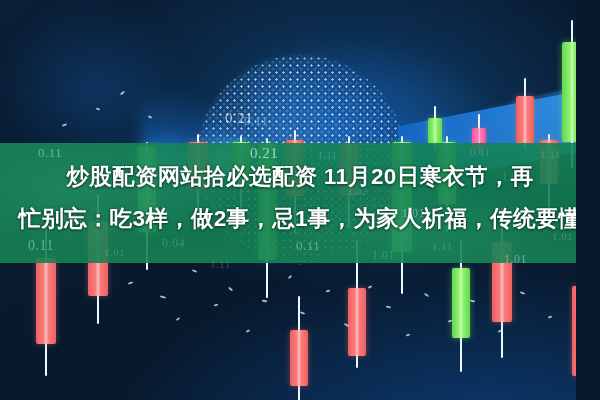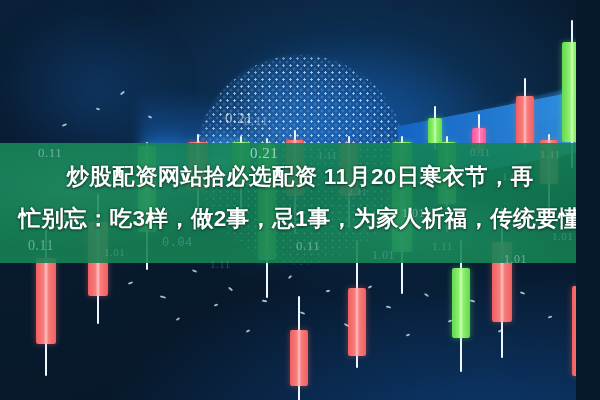--- a/index.html
+++ b/index.html
@@ -265,33 +265,33 @@
     <div class="gb-tex"></div>
   </div>
 
   <div class="nums" id="num-layer-front">
       <span class="num" style="left: 38px; top: 145px; font-size: 13px;">0.11</span>
       <span class="num bright" style="left: 250px; top: 145px; font-size: 15px;">0.21</span>
       <span class="num dim" style="left: 540px; top: 148px; font-size: 11px;">1.11</span>
       <span class="num" style="left: 28px; top: 238px; font-size: 14px;">0.11</span>
       <span class="num dim" style="left: 62px; top: 212px; font-size: 11px;">1.01</span>
       <span class="num dim" style="left: 104px; top: 246px; font-size: 11px;">1.01</span>
-      <span class="num dim" style="left: 162px; top: 236px; font-size: 12px; font-family: Liberation Mono, monospace;">0.04</span>
+      <span class="num dim" style="left: 162px; top: 236px; font-size: 12px;">0.04</span>
       <span class="num dim" style="left: 150px; top: 208px; font-size: 10px;">1.01</span>
       <span class="num" style="left: 296px; top: 238px; font-size: 13px;">0.11</span>
       <span class="num dim" style="left: 372px; top: 248px; font-size: 12px;">1.01</span>
       <span class="num dim" style="left: 432px; top: 240px; font-size: 11px;">1.11</span>
       <span class="num" style="left: 402px; top: 206px; font-size: 12px;">1.01</span>
       <span class="num dim" style="left: 502px; top: 170px; font-size: 11px;">1.01</span>
       <span class="num" style="left: 504px; top: 252px; font-size: 12px;">1.01</span>
       <span class="num dim" style="left: 552px; top: 230px; font-size: 11px;">1.01</span>
       <span class="num dim" style="left: 470px; top: 146px; font-size: 11px;">0.11</span>
       <span class="num dim" style="left: 210px; top: 258px; font-size: 11px;">1.11</span>
       <span class="num dim" style="left: 318px; top: 150px; font-size: 10px;">1.11</span>
-      <span class="num dim" style="left: 348px; top: 186px; font-size: 10px;">2.11</span>
+      <span class="num dim" style="left: 348px; top: 186px; font-size: 10px;">1.42</span>
     </div>
 
   <div class="headline">
     <span class="ln">炒股配资网站拾必选配资 11月20日寒衣节，再</span>
     <span class="ln">忙别忘：吃3样，做2事，忌1事，为家人祈福，传统要懂</span>
   </div>
 
 </div>
 
 </body></html>

